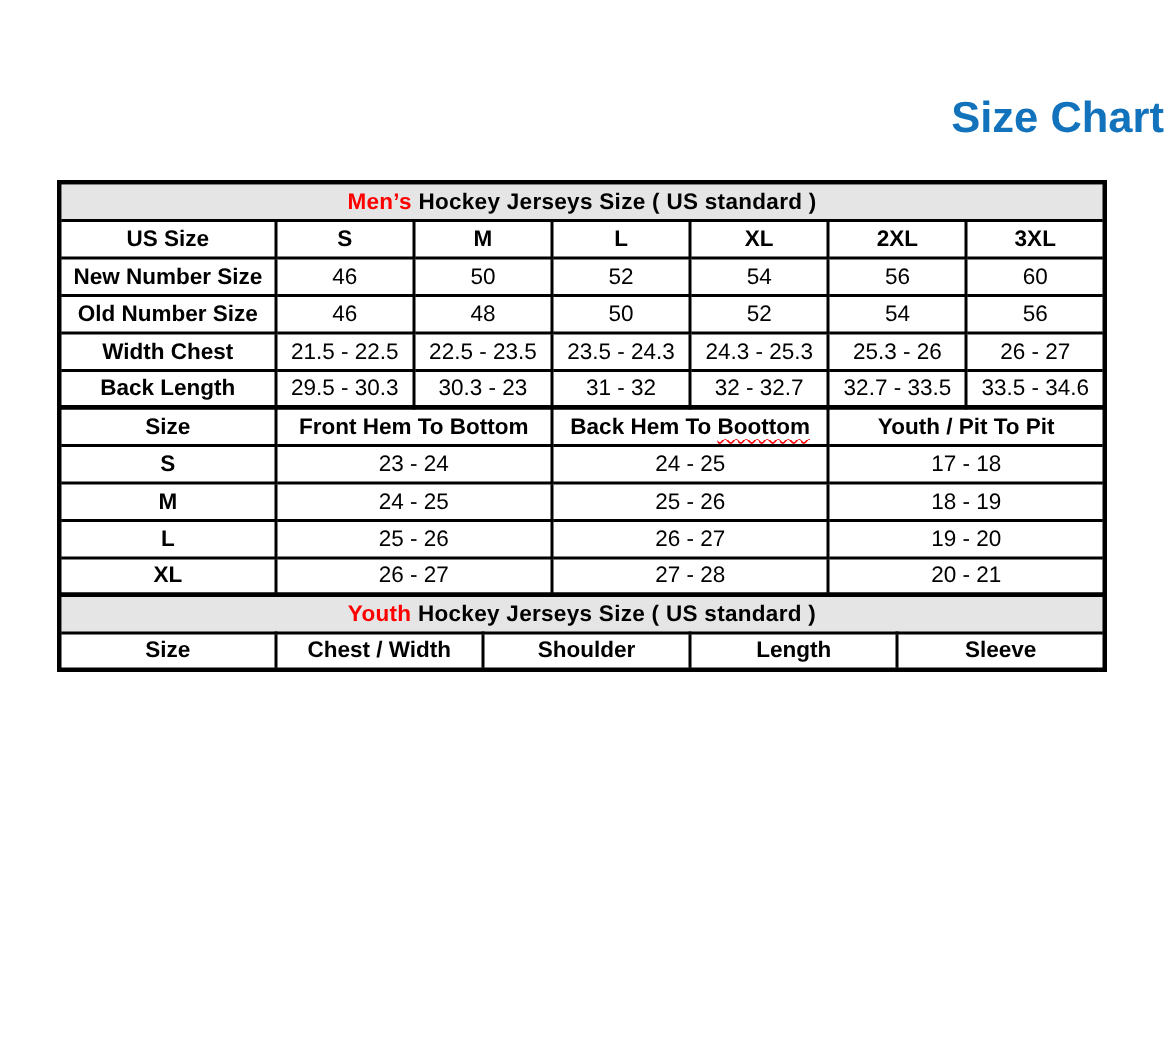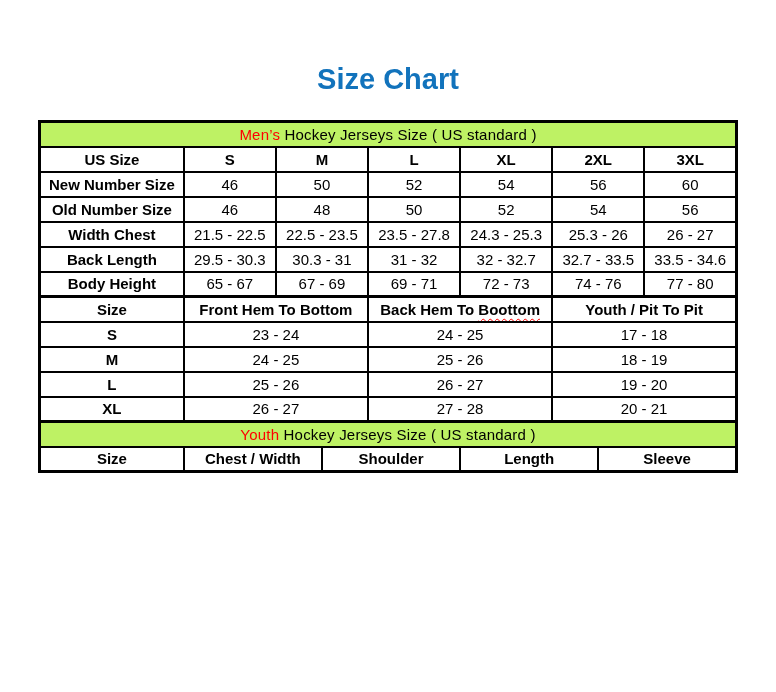--- a/index.html
+++ b/index.html
@@ -6,21 +6,21 @@
   html, body {
     margin: 0; padding: 0;
     width: 776px; height: 692px;
     background: #ffffff;
     font-family: "Liberation Sans", sans-serif;
     overflow: hidden;
   }
   .page-title {
     padding-top: 63px;
     margin-bottom: 24px;
-    text-align: center;
+    text-align: right;
     font-size: 29px;
     line-height: 33px;
     font-weight: bold;
     color: #1273BC;
   }
   .chart-wrap {
     width: 700px;
     margin: 0 auto;
   }
   table.size-table {
@@ -35,24 +35,24 @@
     text-align: center;
     vertical-align: middle;
     padding: 2px 2px;
     height: 25px;
     font-size: 15px;
     color: #000000;
     overflow: hidden;
     white-space: nowrap;
   }
   .band-cell {
-    background: #bef264;
+    background: #e5e5e5;
     border: 3px solid #000000;
     font-size: 17px;
-    font-weight: normal;
+    font-weight: bold;
     height: 38px;
     letter-spacing: 0.2px;
   }
   .band-highlight { color: #FF0000; }
   .size-table thead th { font-weight: bold; }
   .size-table tbody th { font-weight: bold; }
   .size-table tbody td { font-weight: normal; }
   .misspell {
     text-decoration: underline wavy #FF0000;
     text-decoration-thickness: 1px;
@@ -109,42 +109,33 @@
           <td>48</td>
           <td>50</td>
           <td>52</td>
           <td>54</td>
           <td>56</td>
         </tr>
         <tr>
           <th>Width Chest</th>
           <td>21.5 - 22.5</td>
           <td>22.5 - 23.5</td>
-          <td>23.5 - 27.8</td>
+          <td>23.5 - 24.3</td>
           <td>24.3 - 25.3</td>
           <td>25.3 - 26</td>
           <td>26 - 27</td>
         </tr>
         <tr>
           <th>Back Length</th>
           <td>29.5 - 30.3</td>
-          <td>30.3 - 31</td>
+          <td>30.3 - 23</td>
           <td>31 - 32</td>
           <td>32 - 32.7</td>
           <td>32.7 - 33.5</td>
           <td>33.5 - 34.6</td>
-        </tr>
-        <tr>
-          <th>Body Height</th>
-          <td>65 - 67</td>
-          <td>67 - 69</td>
-          <td>69 - 71</td>
-          <td>72 - 73</td>
-          <td>74 - 76</td>
-          <td>77 - 80</td>
         </tr>
       </tbody>
   </table>
 
   <table class="size-table">
     <colgroup>
       <col style="width:20.7%">
       <col style="width:26.4333%">
         <col style="width:26.4333%">
         <col style="width:26.4333%">

